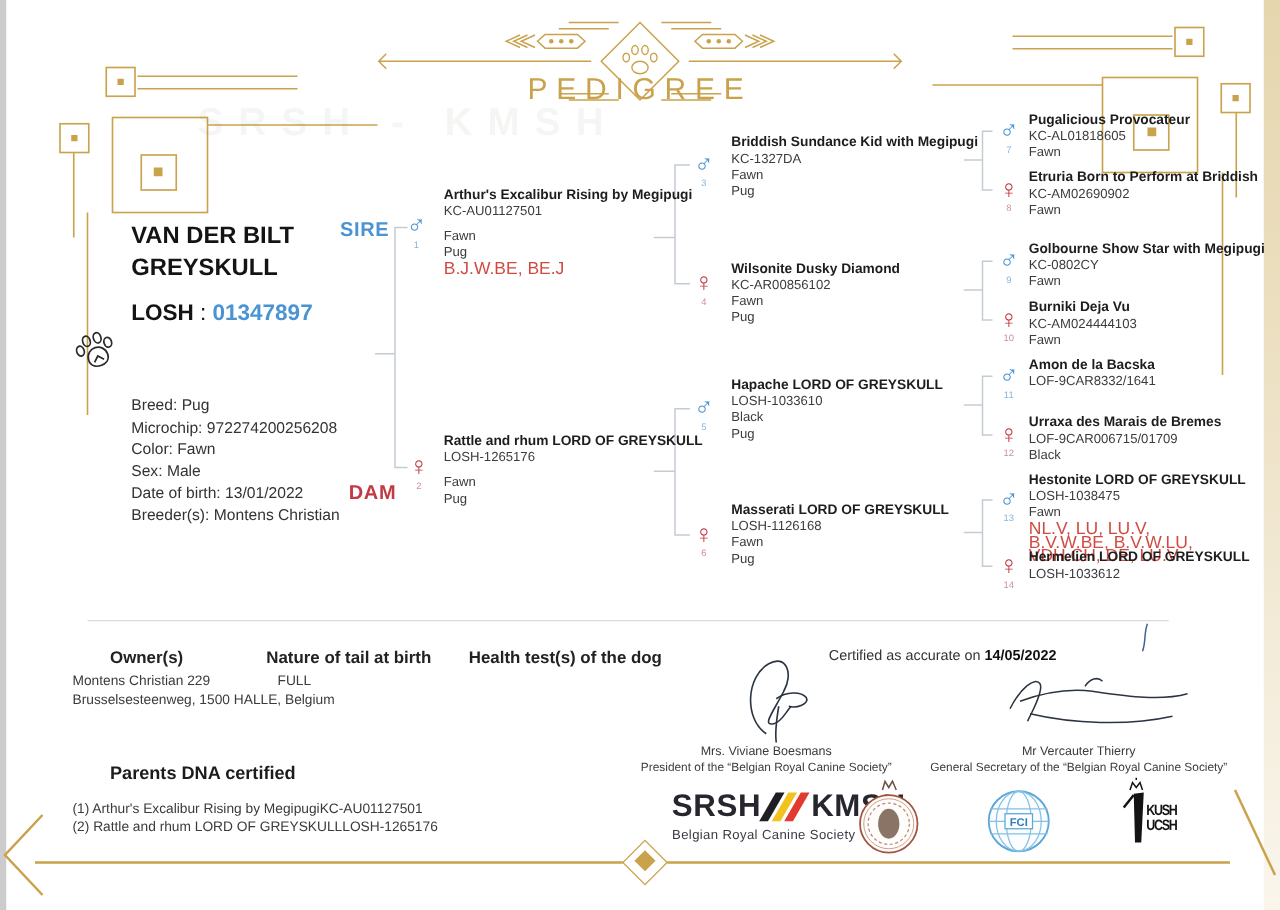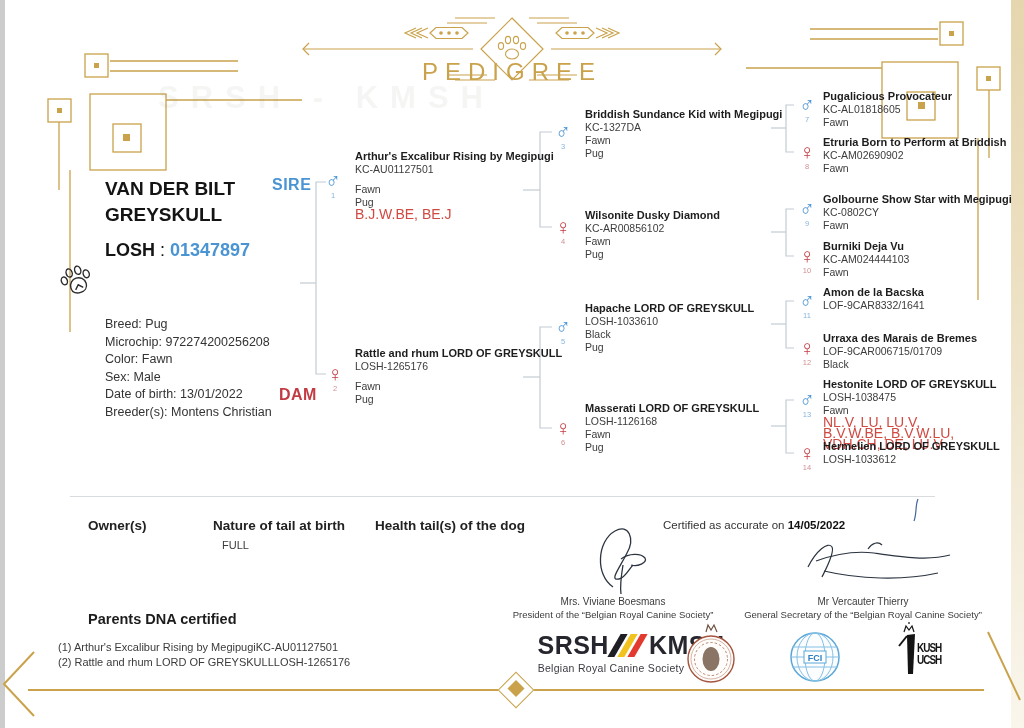--- a/index.html
+++ b/index.html
@@ -329,23 +329,27 @@
     <div class="nm">Hermelien LORD OF GREYSKULL</div>
     <div>LOSH-1033612</div>
   </div>
 
   <div class="divider"></div>
   <svg class="abs" style="left:910px;top:497px" width="14" height="26">
     <path d="M8,2 C5,9 7,16 4,24" stroke="#41639c" stroke-width="1.2" fill="none"></path>
   </svg>
 
   <div class="f-head" style="left:88px;top:518px">Owner(s)</div>
+  <div class="f-small" style="left:58px;top:538px">
+    <div>Montens Christian 229</div>
+    <div>Brusselsesteenweg, 1500 HALLE, Belgium</div>
+  </div>
   <div class="f-head" style="left:213px;top:518px">Nature of tail at birth</div>
   <div class="f-small" style="left:222px;top:538px">FULL</div>
-  <div class="f-head" style="left:375px;top:518px">Health tail(s) of the dog</div>
+  <div class="f-head" style="left:375px;top:518px">Health test(s) of the dog</div>
 
   <div class="certified">
     <span>Certified as accurate on</span>
     <b>14/05/2022</b>
   </div>
 
   <svg class="abs" style="left:585px;top:525px" width="90" height="72">
     <g stroke="#2b3440" stroke-width="1.3" fill="none">
       <path d="M28,62 C10,50 12,16 30,6 C44,-2 50,14 42,28 C34,44 24,56 34,54 C40,53 44,44 48,40"></path>
       <path d="M36,34 C44,28 56,28 60,33 C63,38 52,42 46,40"></path>

